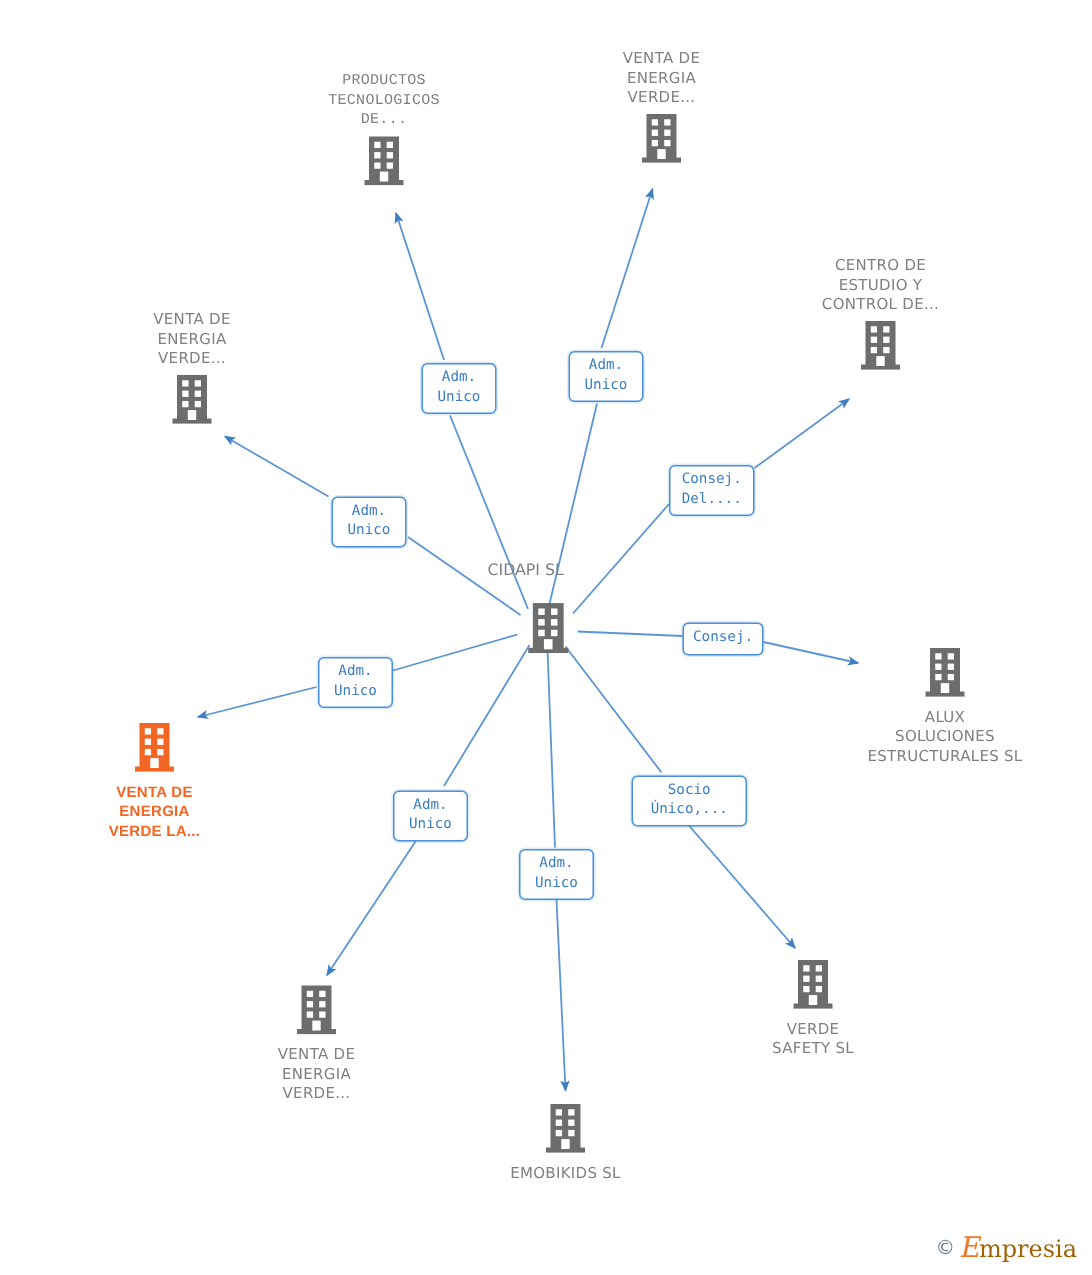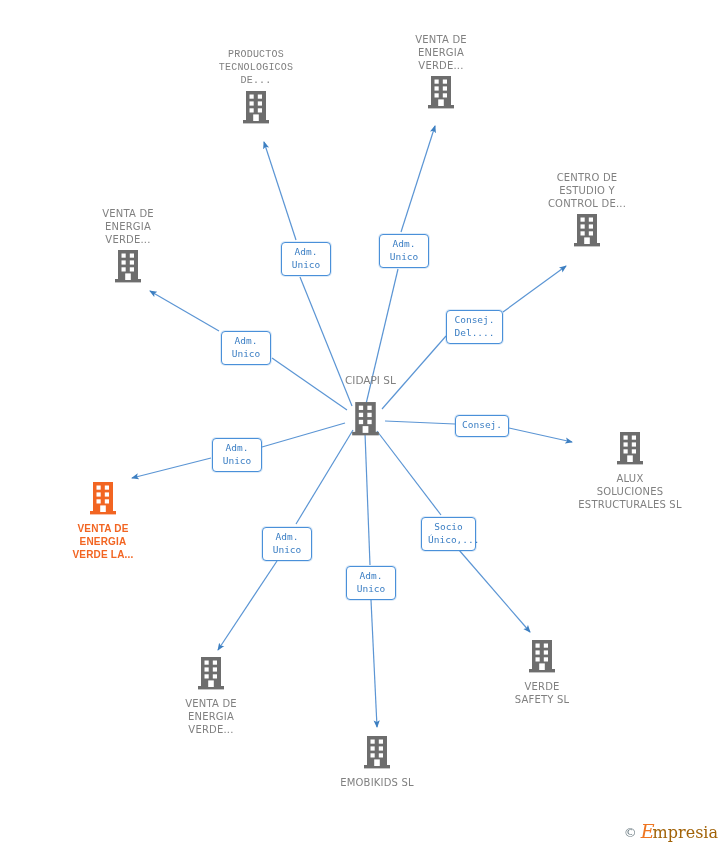--- a/index.html
+++ b/index.html
@@ -322,21 +322,21 @@
         <rect x="8.5" y="19.3" width="4.2" height="4.2" fill="#fff"></rect>
             <rect x="16.8" y="19.3" width="4.2" height="4.2" fill="#fff"></rect>
         <rect x="12.2" y="25.4" width="5.6" height="6.6" fill="#fff"></rect>
       </g>
         </svg>
     </span>
     <span class="cap">VERDE
 SAFETY SL</span>
   </div>
 
-  <div class="center-label" style="left:345px; top:374px;">CIDAPI SL</div>
+  <div class="center-label" style="left:325px; top:374px;">CIDAPI SL</div>
   <div style="position:absolute; left:350px; top:400px;">
     <span>
       <svg width="31" height="37" viewBox="0 0 30 36">
           <g fill="#6d6d6d">
         <rect x="5" y="2" width="20" height="30"></rect>
             <rect x="2" y="31" width="26" height="3.4"></rect>
         <rect x="8.5" y="5.5" width="4.2" height="4.2" fill="#fff"></rect>
             <rect x="16.8" y="5.5" width="4.2" height="4.2" fill="#fff"></rect>
         <rect x="8.5" y="12.4" width="4.2" height="4.2" fill="#fff"></rect>
             <rect x="16.8" y="12.4" width="4.2" height="4.2" fill="#fff"></rect>
@@ -354,21 +354,21 @@
 Unico</div>
   <div class="rel" style="left:446px; top:310px; width:57px;">Consej.
 Del....</div>
   <div class="rel" style="left:221px; top:331px; width:50px;">Adm.
 Unico</div>
   <div class="rel" style="left:455px; top:415px; width:54px;">Consej.</div>
   <div class="rel" style="left:212px; top:438px; width:50px;">Adm.
 Unico</div>
   <div class="rel" style="left:262px; top:527px; width:50px;">Adm.
 Unico</div>
-  <div class="rel" style="left:421px; top:517px; width:55px;">Socio
+  <div class="rel" style="left:421px; top:517px; width:77px;">Socio
 Único,...</div>
   <div class="rel" style="left:346px; top:566px; width:50px;">Adm.
 Unico</div>
 
   <div class="watermark">
     <span class="cmark">©</span>
     <span>
       <span class="wm-e">E</span><span class="wm-rest">mpresia</span>
     </span>
   </div>

